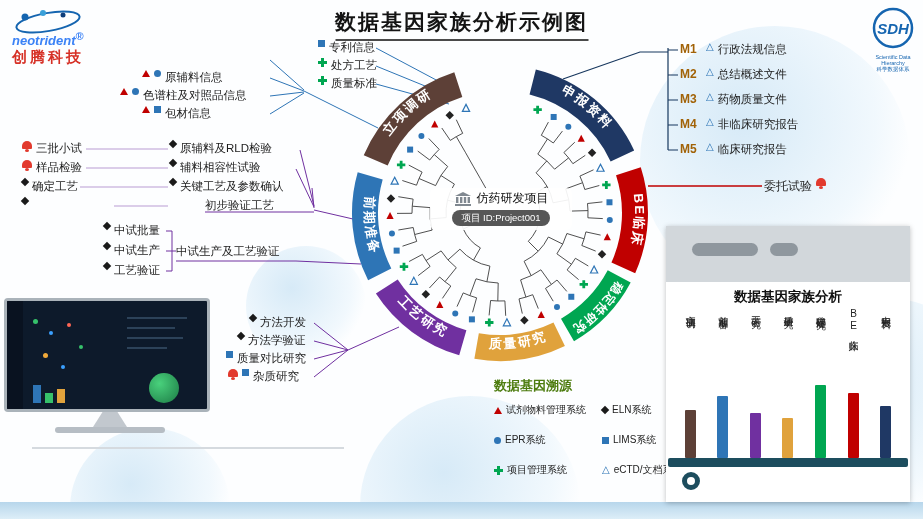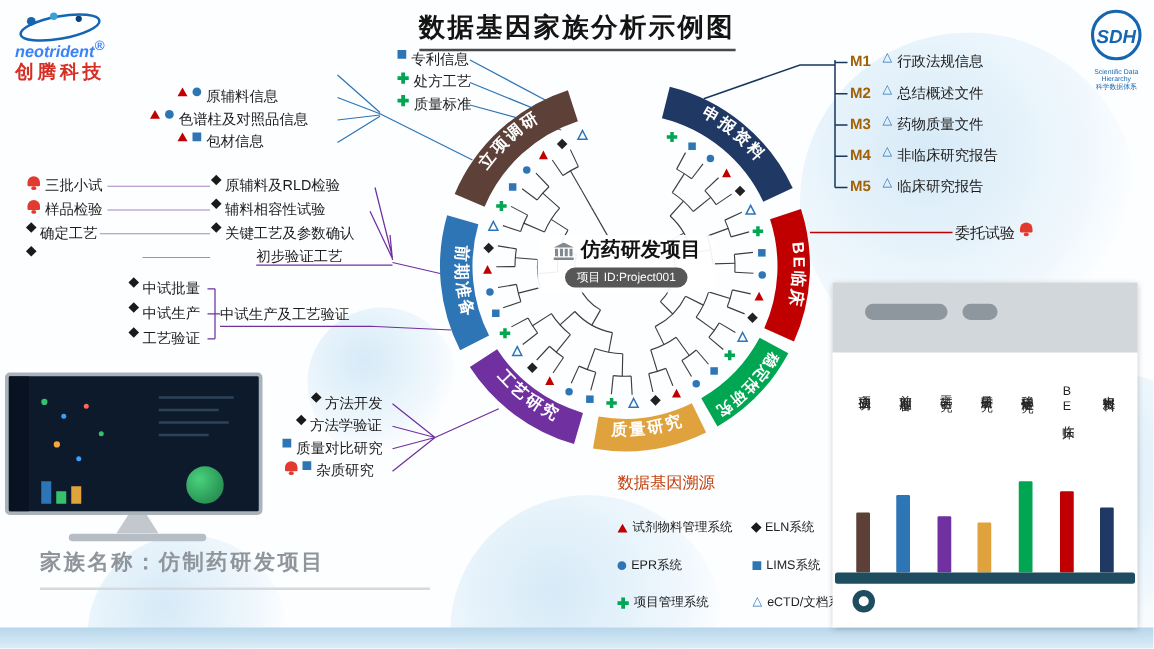--- a/index.html
+++ b/index.html
@@ -24,25 +24,25 @@
 .bell{position:relative;width:10px;height:8px;background:#e23a2e;border-radius:5px 5px 1px 1px}
 .bell:after{content:"";position:absolute;left:3px;bottom:-3px;width:4px;height:3px;background:#e23a2e;border-radius:50%}
 .mcode{font-weight:bold;color:#a16207;width:22px;font-size:12px}
 #page-title{position:absolute;left:50%;top:8px;transform:translateX(-50%);font-size:21px;font-weight:bold;color:#141414;letter-spacing:2px;border-bottom:2px solid #4a4a4a;padding-bottom:3px;z-index:3}
 #logo-left{position:absolute;left:12px;top:8px;z-index:3}
 #logo-left .brand{font-size:13px;font-weight:bold;font-style:italic;color:#3b82f6;margin-top:-8px}
 #logo-left .company{font-size:15px;font-weight:bold;color:#d63026;letter-spacing:3px}
 #logo-right{position:absolute;left:866px;top:6px;width:54px;text-align:center;z-index:3}
 #logo-right .cap{font-size:5.5px;color:#1565b0;line-height:6px}
 #center-label{position:absolute;left:430px;top:188px;width:142px;text-align:center;z-index:2;background:rgba(255,255,255,.92);border-radius:6px;padding:2px 0 4px}
-.cl-row{display:flex;align-items:center;justify-content:center;gap:5px;font-weight:bold;font-size:16px;color:#111}
+.cl-row{display:flex;align-items:center;justify-content:center;gap:5px;font-weight:normal;font-size:12px;color:#111}
 .cl-pill{width:fit-content;margin:3px auto 0;background:#575757;color:#fff;font-size:9.5px;padding:1.5px 9px;border-radius:8px}
 .arc-label{fill:#fff;font-size:13px;font-weight:bold;letter-spacing:2px}
 #legend{position:absolute;left:494px;top:377px;z-index:2}
-#legend .lg-title{font-size:13px;font-weight:normal;color:#c2410c;margin-bottom:20px}
+#legend .lg-title{font-size:13px;font-weight:bold;color:#4d7c0f;margin-bottom:8px}
 #legend .lg-grid{display:grid;grid-template-columns:108px 84px;row-gap:16px;font-size:10px;color:#222}
 #legend .lg-item{display:flex;align-items:center;gap:4px;white-space:nowrap}
 #chart-panel{position:absolute;left:666px;top:226px;width:244px;height:276px;background:#fff;box-shadow:0 1px 5px rgba(0,0,0,.25);z-index:2}
 .cp-head{position:absolute;left:0;top:0;width:100%;height:56px;background:#d2d7db}
 .cp-head .blob{position:absolute;top:17px;height:13px;background:#8f979e;border-radius:7px}
 .cp-title{position:absolute;left:0;top:62px;width:100%;text-align:center;font-size:13.5px;font-weight:bold;color:#111}
 #chart-cols{position:absolute;left:8px;right:8px;top:82px;height:150px;display:flex;justify-content:space-around}
 .ccol{width:28px;height:150px;display:flex;flex-direction:column;align-items:center;justify-content:space-between}
 .clab{writing-mode:vertical-lr;text-orientation:upright;font-size:10px;color:#222;letter-spacing:1px;height:78px}
 .cbar{width:11px;border-radius:1px}
@@ -439,20 +439,21 @@
           <span>eCTD/文档系统</span>
         </div>
     </div>
   </div>
 
   <div id="chart-panel">
     <div class="cp-head">
       <div class="blob" style="left:26px;width:66px"></div>
       <div class="blob" style="left:104px;width:28px"></div>
     </div>
+    <div class="cp-title">数据基因家族分析</div>
     <div id="chart-cols">
         <div class="ccol">
           <div class="clab">立项调研</div>
           <div class="cbar" style="height: 48px; background: rgb(93, 64, 55);"></div>
         </div>
         <div class="ccol">
           <div class="clab">前期准备</div>
           <div class="cbar" style="height: 62px; background: rgb(46, 117, 182);"></div>
         </div>
         <div class="ccol">
@@ -496,18 +497,17 @@
       <div class="scr" style="left:26px;top:84px;width:8px;height:18px;background:#2e75b6"></div>
       <div class="scr" style="left:38px;top:92px;width:8px;height:10px;background:#36c16b"></div>
       <div class="scr" style="left:50px;top:88px;width:8px;height:14px;background:#e0a23c"></div>
       <div class="scr" style="left:142px;top:72px;width:30px;height:30px;border-radius:50%;background:radial-gradient(circle at 35% 35%,#49d17c,#1c7a45)"></div>
     </div>
     <div class="stand"></div>
     <div class="base"></div>
   </div>
 
   <div id="family">
-    <div class="fam-cn">家族名称：仿制药研发项目</div>
     <div class="fam-line"></div>
   </div>
 
   <div id="bottom-strip"></div>
 </div>
 
 </body></html>

